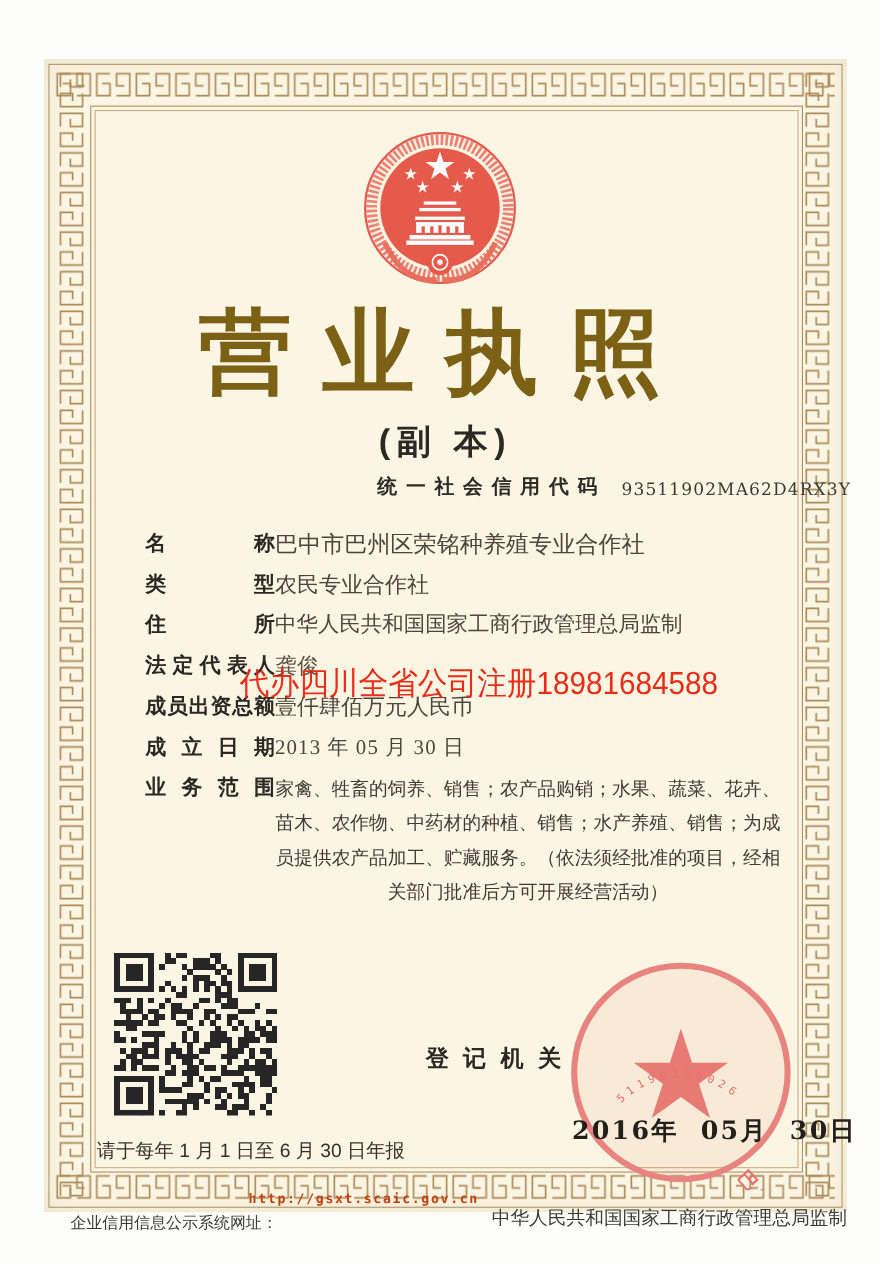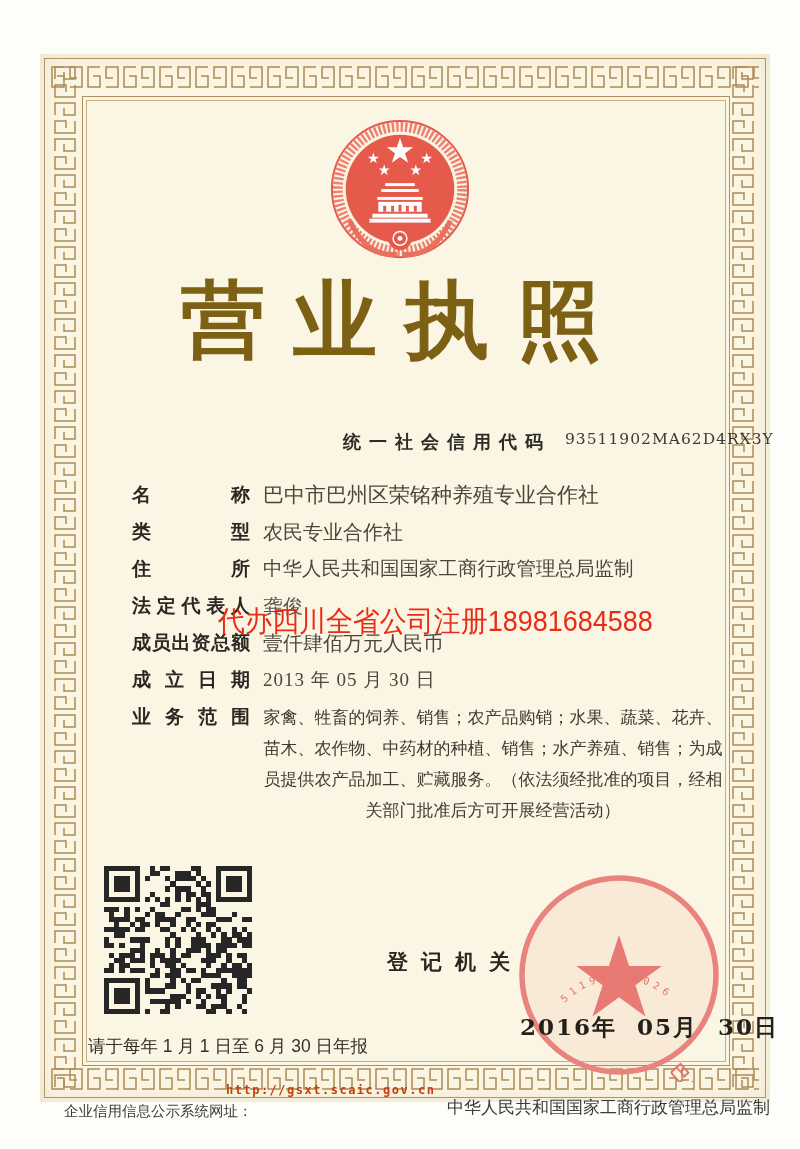--- a/index.html
+++ b/index.html
@@ -12,29 +12,29 @@
   .band{position:absolute;}
   .frame-inner1{position:absolute;left:82px;top:96px;width:646px;height:968px;border:1px solid #ad8f63;}
   .frame-inner2{position:absolute;left:86px;top:100px;width:638px;height:960px;border:1px solid #c8ae82;}
   
   .emblem{position:absolute;left:325px;top:118px;width:150px;height:150px;}
   .title{position:absolute;left:44px;top:278px;width:722px;text-align:center;
          font-size:84px;font-weight:bold;color:#7c6114;letter-spacing:28px;
          box-sizing:border-box;line-height:1;}
   .subtitle{position:absolute;left:44px;top:381px;width:722px;text-align:center;
             font-size:31px;font-weight:600;color:#2c2823;letter-spacing:6px;}
-  .credit-row{position:absolute;left:343px;top:430px;display:flex;align-items:flex-start;gap:14px;white-space:nowrap;}
+  .credit-row{position:absolute;left:343px;top:430px;display:flex;align-items:flex-end;gap:14px;white-space:nowrap;}
   .credit-label{font-size:18px;font-weight:bold;color:#2e2b26;letter-spacing:8px;}
   .credit-code{font-family:"DejaVu Serif",serif;font-size:15.5px;color:#3d3a34;letter-spacing:1px;}
   
   .fields{position:absolute;left:132px;top:484px;width:592px;}
   .frow{display:flex;margin-bottom:15px;line-height:22px;}
   .f-label{width:118px;flex-shrink:0;display:flex;justify-content:space-between;
            font-weight:bold;font-size:19px;color:#2b2823;}
-  .f-value{margin-left:13px;font-family:"Liberation Serif",serif;color:#4c463c;
+  .f-value{margin-left:0;font-family:"Liberation Serif",serif;color:#4c463c;
            font-size:20px;white-space:nowrap;max-width:460px;}
   .frow:nth-child(1) .f-value{font-size:21px;}
   .frow:nth-child(3) .f-value{font-size:19.5px;}
   .frow:nth-child(4) .f-value{color:#5a5348;}
   .frow:nth-child(6) .f-value{font-size:19px;letter-spacing:1px;}
   .frow:nth-child(7) .f-value{font-size:17px;line-height:31px;white-space:normal;margin-top:-4px;color:#3f3b35;text-align:center;}
   
   .watermark{position:absolute;left:218px;top:602px;font-size:29px;color:#e8220d;white-space:nowrap;
              transform:scaleX(.93);transform-origin:left top;opacity:.95;z-index:6;}
   
@@ -115,20 +115,21 @@
       <rect x="89" y="89" width="3" height="6"></rect>
     </g>
     <path d="M 24,104 Q 42,142 72,138" fill="none" stroke="#e9705f" stroke-width="5"></path>
     <path d="M 126,104 Q 108,142 78,138" fill="none" stroke="#e9705f" stroke-width="5"></path>
     <circle cx="75" cy="122" r="12" fill="#e65a4b"></circle>
     <circle cx="75" cy="122" r="7" fill="none" stroke="#ffffff" stroke-width="1.5"></circle>
     <circle cx="75" cy="122" r="2.5" fill="#ffffff"></circle>
   </svg>
 
   <div class="title">营业执照</div>
+  <div class="subtitle">(副 本)</div>
   <div class="credit-row">
     <span class="credit-label">统一社会信用代码</span>
     <span class="credit-code">93511902MA62D4RX3Y</span>
   </div>
 
   <div class="fields">
       <div class="frow">
         <div class="f-label">
           <span>名</span>
           <span>称</span>

